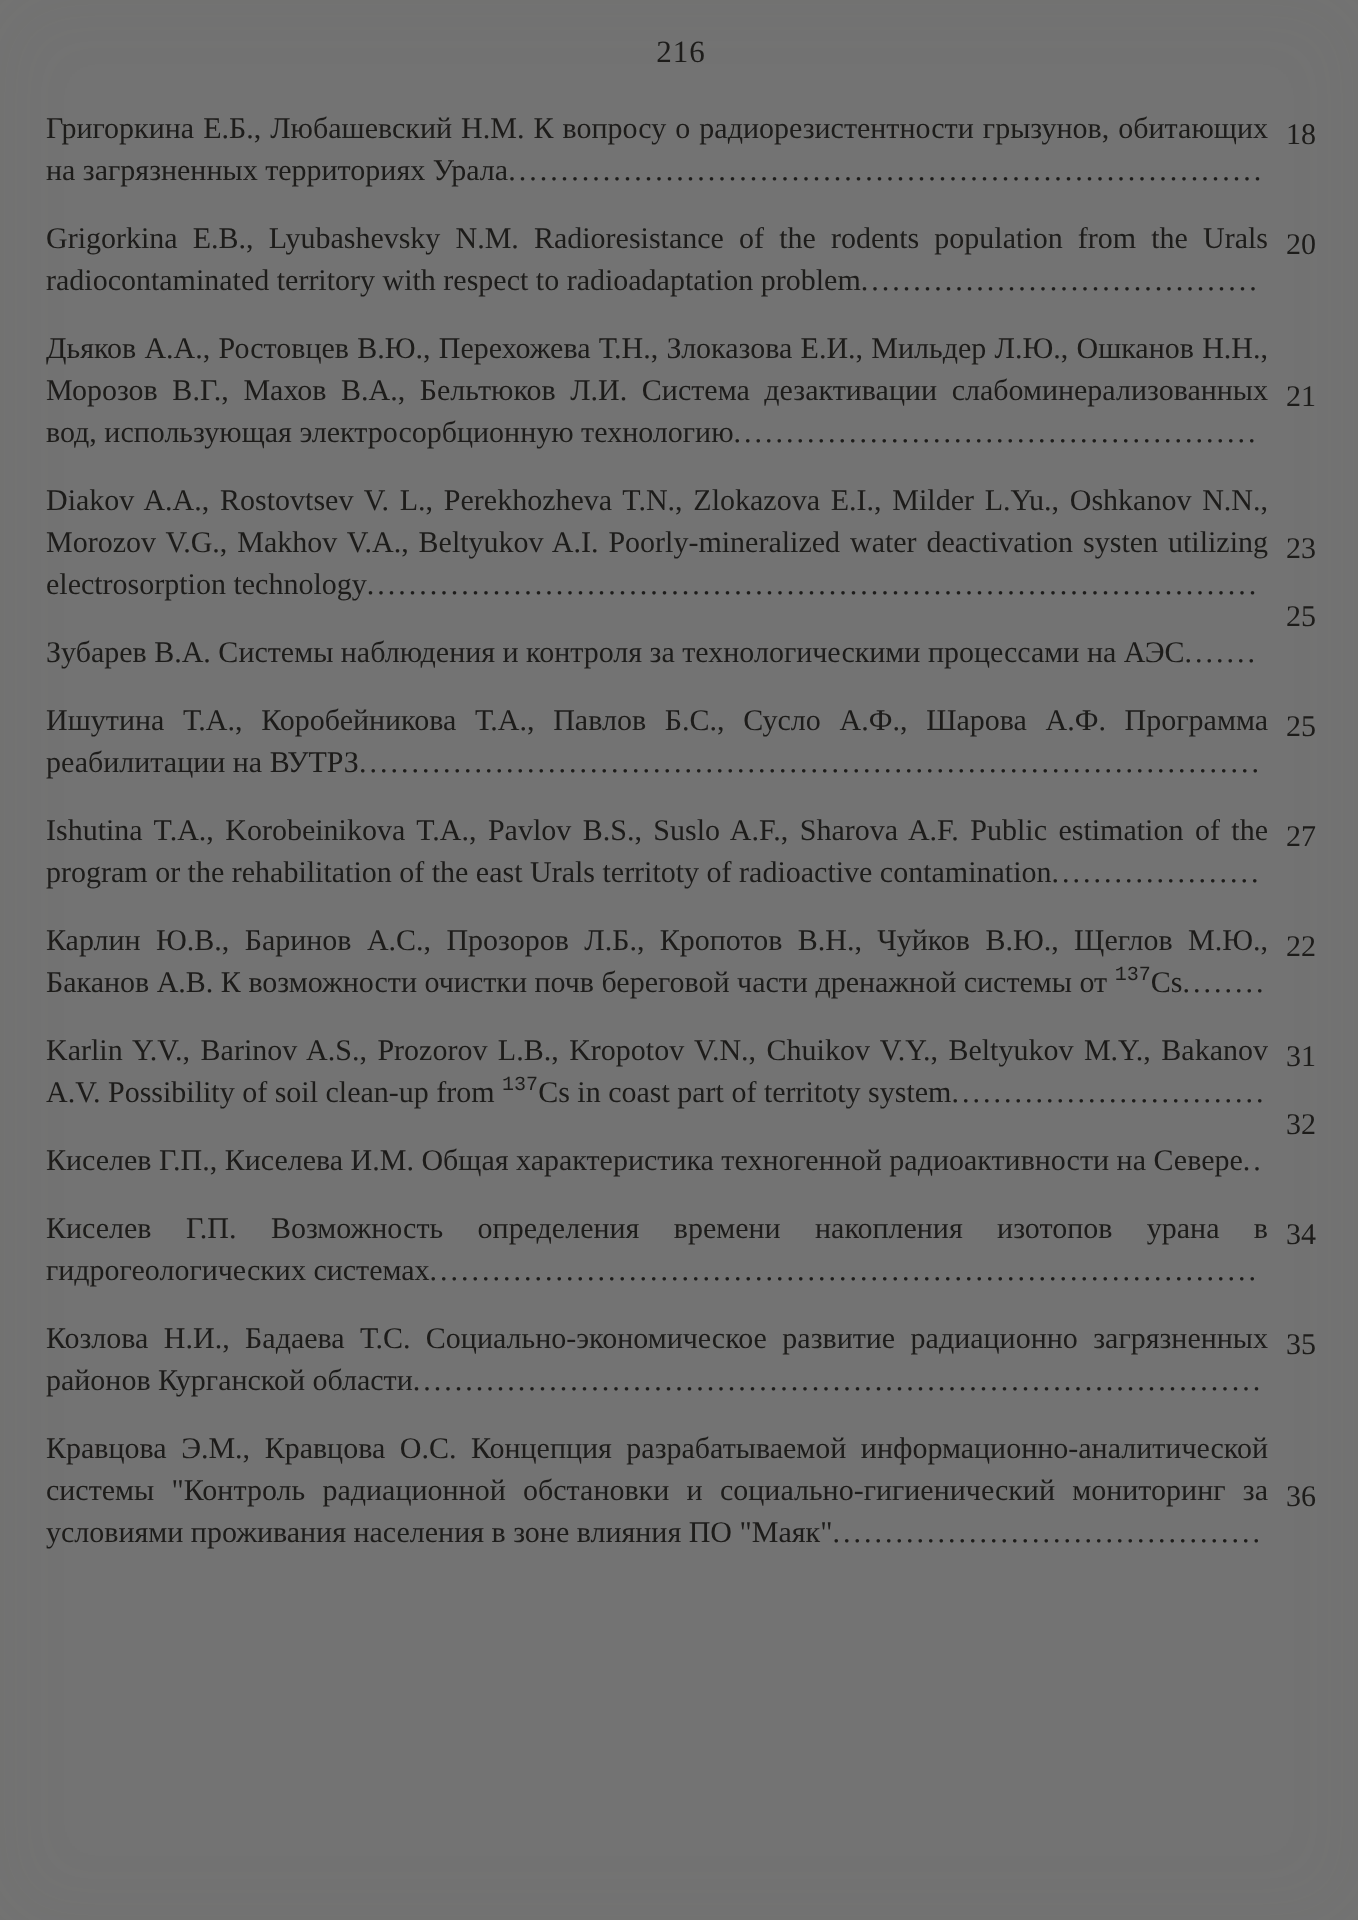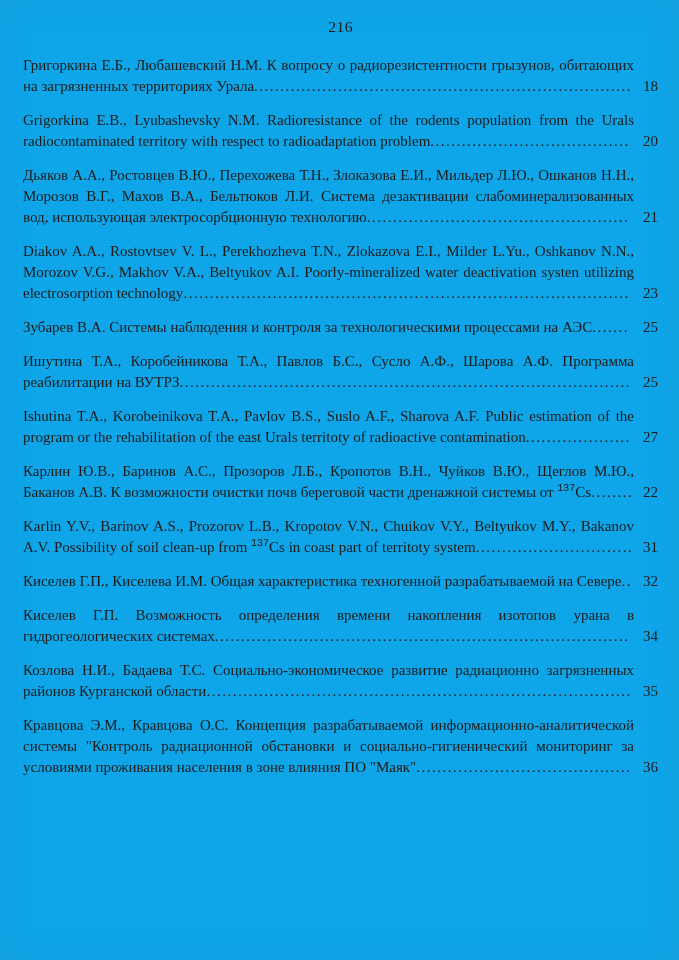--- a/index.html
+++ b/index.html
@@ -6,21 +6,21 @@
     margin: 0;
     padding: 0;
     background: #f7f6f2;
   }
   .page {
     position: relative;
     width: 679px;
     height: 960px;
     box-sizing: border-box;
     padding: 16px 21px 0 23px;
-    background: #0ea5e9;
+    background: #737373;
     box-shadow: inset 0 0 40px rgba(120,115,100,0.08);
     font-family: "Liberation Serif", "DejaVu Serif", serif;
     font-size: 15px;
     line-height: 21px;
     color: #1d1c1a;
     overflow: hidden;
   }
   .header-num {
     text-align: center;
     font-size: 15.5px;
@@ -33,21 +33,21 @@
   }
   .entry {
     position: relative;
     text-align: justify;
     padding-right: 24px;   
     margin: 0 0 13px 0;
   }
   .entry .pg {
     position: absolute;
     right: 0;
-    bottom: 0;
+    bottom: 18px;
   }
   .leader {
     letter-spacing: 1.5px;
     white-space: normal;
     word-break: break-all;
   }
   sup.iso {
     font-size: 10px;
     line-height: 0;
     vertical-align: super;
@@ -62,18 +62,18 @@
   <div class="toc">
       <p class="entry"><span class="t1">Григоркина Е.Б., Любашевский Н.М. К вопросу о радиорезистентности грызунов, обитающих на загрязненных территориях Урала</span><sup class="iso"></sup><span class="t2"></span><span class="leader">........................................................................</span><span class="pg">18</span></p>
       <p class="entry"><span class="t1">Grigorkina E.B., Lyubashevsky N.M. Radioresistance of the rodents population from the Urals radiocontaminated territory with respect to radioadaptation problem</span><sup class="iso"></sup><span class="t2"></span><span class="leader">......................................</span><span class="pg">20</span></p>
       <p class="entry"><span class="t1">Дьяков А.А., Ростовцев В.Ю., Перехожева Т.Н., Злоказова Е.И., Мильдер Л.Ю., Ошканов Н.Н., Морозов В.Г., Махов В.А., Бельтюков Л.И. Система дезактивации слабоминерализованных вод, использующая электросорбционную технологию</span><sup class="iso"></sup><span class="t2"></span><span class="leader">..................................................</span><span class="pg">21</span></p>
       <p class="entry"><span class="t1">Diakov A.A., Rostovtsev V. L., Perekhozheva T.N., Zlokazova E.I., Milder L.Yu., Oshkanov N.N., Morozov V.G., Makhov V.A., Beltyukov A.I. Poorly-mineralized water deactivation systen utilizing electrosorption technology</span><sup class="iso"></sup><span class="t2"></span><span class="leader">.....................................................................................</span><span class="pg">23</span></p>
       <p class="entry"><span class="t1">Зубарев В.А. Системы наблюдения и контроля за технологическими процессами на АЭС</span><sup class="iso"></sup><span class="t2"></span><span class="leader">.......</span><span class="pg">25</span></p>
       <p class="entry"><span class="t1">Ишутина Т.А., Коробейникова Т.А., Павлов Б.С., Сусло А.Ф., Шарова А.Ф. Программа реабилитации на ВУТРЗ</span><sup class="iso"></sup><span class="t2"></span><span class="leader">......................................................................................</span><span class="pg">25</span></p>
       <p class="entry"><span class="t1">Ishutina T.A., Korobeinikova T.A., Pavlov B.S., Suslo A.F., Sharova A.F. Public estimation of the program or the rehabilitation of the east Urals territoty of radioactive contamination</span><sup class="iso"></sup><span class="t2"></span><span class="leader">....................</span><span class="pg">27</span></p>
       <p class="entry"><span class="t1">Карлин Ю.В., Баринов А.С., Прозоров Л.Б., Кропотов В.Н., Чуйков В.Ю., Щеглов М.Ю., Баканов А.В. К возможности очистки почв береговой части дренажной системы от </span><sup class="iso">137</sup><span class="t2">Cs</span><span class="leader">........</span><span class="pg">22</span></p>
       <p class="entry"><span class="t1">Karlin Y.V., Barinov A.S., Prozorov L.B., Kropotov V.N., Chuikov V.Y., Beltyukov M.Y., Bakanov A.V. Possibility of soil clean-up from </span><sup class="iso">137</sup><span class="t2">Cs in coast part of territoty system</span><span class="leader">..............................</span><span class="pg">31</span></p>
-      <p class="entry"><span class="t1">Киселев Г.П., Киселева И.М. Общая характеристика техногенной разрабатываемой на Севере</span><sup class="iso"></sup><span class="t2"></span><span class="leader">..</span><span class="pg">32</span></p>
+      <p class="entry"><span class="t1">Киселев Г.П., Киселева И.М. Общая характеристика техногенной радиоактивности на Севере</span><sup class="iso"></sup><span class="t2"></span><span class="leader">..</span><span class="pg">32</span></p>
       <p class="entry"><span class="t1">Киселев Г.П. Возможность определения времени накопления изотопов урана в гидрогеологических системах</span><sup class="iso"></sup><span class="t2"></span><span class="leader">...............................................................................</span><span class="pg">34</span></p>
       <p class="entry"><span class="t1">Козлова Н.И., Бадаева Т.С. Социально-экономическое развитие радиационно загрязненных районов Курганской области</span><sup class="iso"></sup><span class="t2"></span><span class="leader">.................................................................................</span><span class="pg">35</span></p>
       <p class="entry"><span class="t1">Кравцова Э.М., Кравцова О.С. Концепция разрабатываемой информационно-аналитической системы "Контроль радиационной обстановки и социально-гигиенический мониторинг за условиями проживания населения в зоне влияния ПО "Маяк"</span><sup class="iso"></sup><span class="t2"></span><span class="leader">.........................................</span><span class="pg">36</span></p>
     </div>
 </div>
 
 </body></html>

